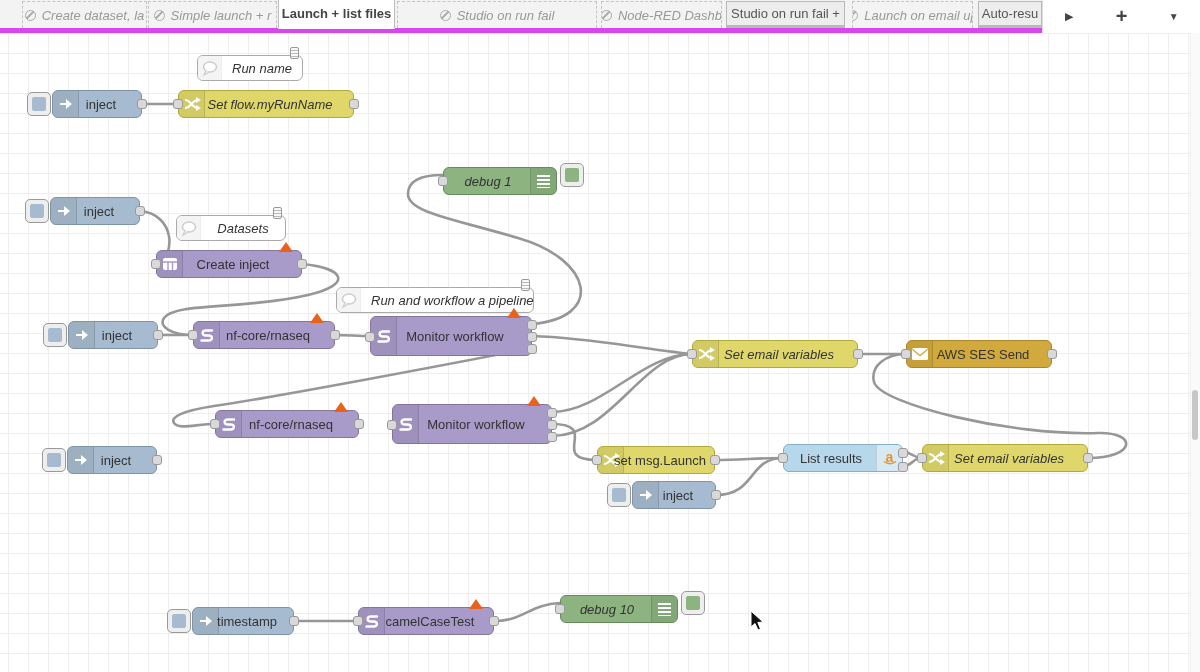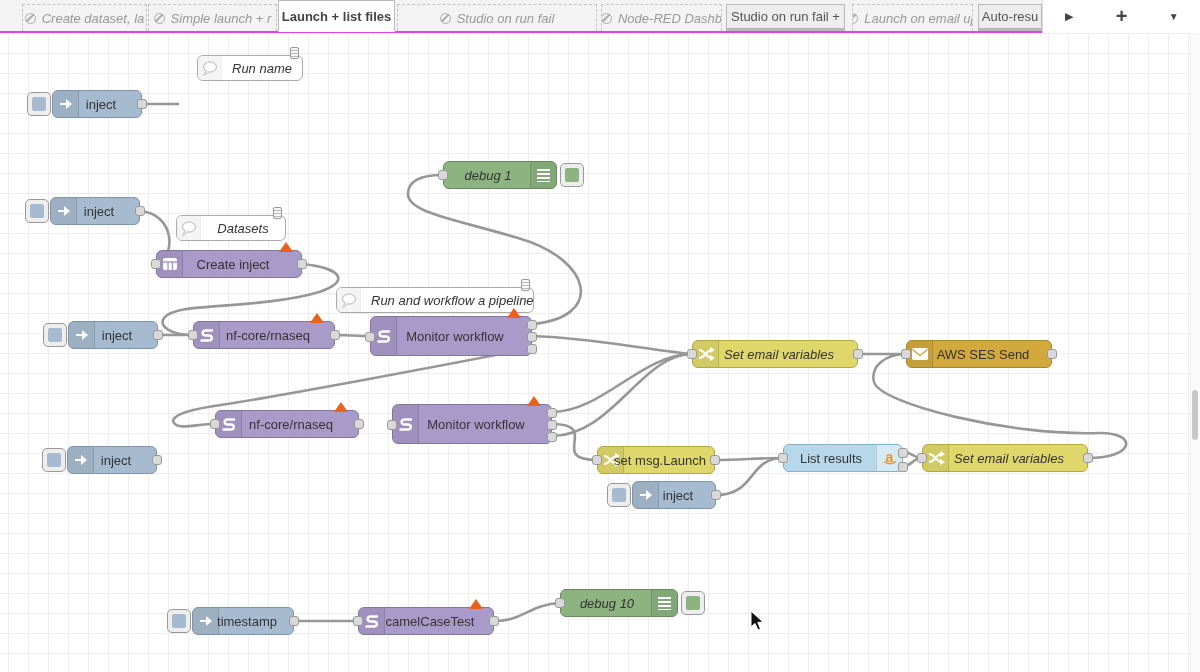--- a/index.html
+++ b/index.html
@@ -25,21 +25,21 @@
   .iconbox { position:absolute; top:0; bottom:0; width:26px;
     background:rgba(0,0,0,0.06); display:flex; align-items:center; justify-content:center; }
   .iconbox.left  { left:0;  border-right:1px solid rgba(0,0,0,0.12); border-radius:5px 0 0 5px; }
   .iconbox.right { right:0; border-left:1px solid rgba(0,0,0,0.12);  border-radius:0 5px 5px 0; }
   .pad-l .label { padding-left:14px; }
   .pad-r .label { padding-right:30px; }
 
   .inject  { background:#a6bbcf; border-color:#7e94a8; }
   .change  { background:#e0d76b; border-color:#b1a83e; }
   .seqera  { background:#a99bc9; border-color:#84759f; }
-  .debug   { background:#8cb380; border-color:#668a5c; }
+  .debug   { background:#8cb380; border-color:#668a5c;margin-top:6px; }
   .awsses  { background:#d2a93c; border-color:#a8862c; }
   .awslist { background:#b7d7ea; border-color:#85aec7; }
   .tall    { height:40px; }
 
   
   .port { position:absolute; width:10px; height:10px; background:#d9d9d9;
     border:1px solid #999; border-radius:3px; z-index:3; }
   .pin  { left:-6px; top:8px; }
   .pout { right:-6px; top:8px; }
 
@@ -71,21 +71,21 @@
   .listglyph { width:13px; height:13px;
     background:repeating-linear-gradient(#fff 0 2px, transparent 2px 4px); }
 
   
   .a-ic { color:#e8952f; font-weight:bold; font-size:14px; line-height:10px;
     text-align:center; }
   .a-ic .smile { display:block; height:4px; margin-top:-1px; }
 
   
   #tabbar { position:absolute; left:0; top:0; width:1200px; height:33px;
-    background:#f3f3f3; border-bottom:2px solid #d946ef; z-index:10; font-size:13px; }
+    background:#f3f3f3; border-bottom:5px solid #d946ef; z-index:10; font-size:13px; }
   .tab { position:absolute; bottom:0; height:27px; display:flex; align-items:center;
     justify-content:center; gap:6px; padding:0 8px; color:#999; background:#f3f3f3;
     border:1px dashed #c4c4c4; border-bottom:none; font-style:italic;
     overflow:hidden; white-space:nowrap; cursor:pointer; }
   .tab.plain { border-style:solid; border-color:#b9b9b9; color:#555;
     font-style:normal; background:#ededed; }
   .tab.active { height:32px; background:#fff; border:1px solid #bbb;
     border-bottom:1px solid #fff; margin-bottom:-1px; color:#444;
     font-weight:bold; font-style:normal; z-index:3; }
   .ban { position:relative; width:11px; height:11px; border:1.5px solid #aaa;
@@ -175,20 +175,32 @@
       <div class="iconbox left">
         <svg width="16" height="16">
             <path d="M2,8 h8" stroke="#fff" stroke-width="2"></path>
             <path d="M8,3 l6,5 -6,5 z" fill="#fff"></path>
           </svg>
       </div>
       <div class="label">inject</div>
       <span class="port pout"></span>
     </div>
 
+    <div class="node change italic pad-l" style="left:178px;top:90px;width:176px">
+      <div class="iconbox left">
+        <svg width="18" height="16">
+            <path d="M2,4 C8,4 9,12 15,12 M2,12 C8,12 9,4 15,4" stroke="#fff" stroke-width="2" fill="none"></path>
+            <path d="M13,1 l5,3 -5,3 z" fill="#fff"></path>
+            <path d="M13,9 l5,3 -5,3 z" fill="#fff"></path>
+          </svg>
+      </div>
+      <div class="label">Set flow.myRunName</div>
+      <span class="port pin"></span>
+      <span class="port pout"></span>
+    </div>
 
     <div class="nbtn" style="left:25px;top:199px">
         <div class="fill" style="background:#a6bbcf"></div>
       </div>
     <div class="node inject pad-l" style="left:50px;top:197px;width:90px">
       <div class="iconbox left">
         <svg width="16" height="16">
             <path d="M2,8 h8" stroke="#fff" stroke-width="2"></path>
             <path d="M8,3 l6,5 -6,5 z" fill="#fff"></path>
           </svg>

